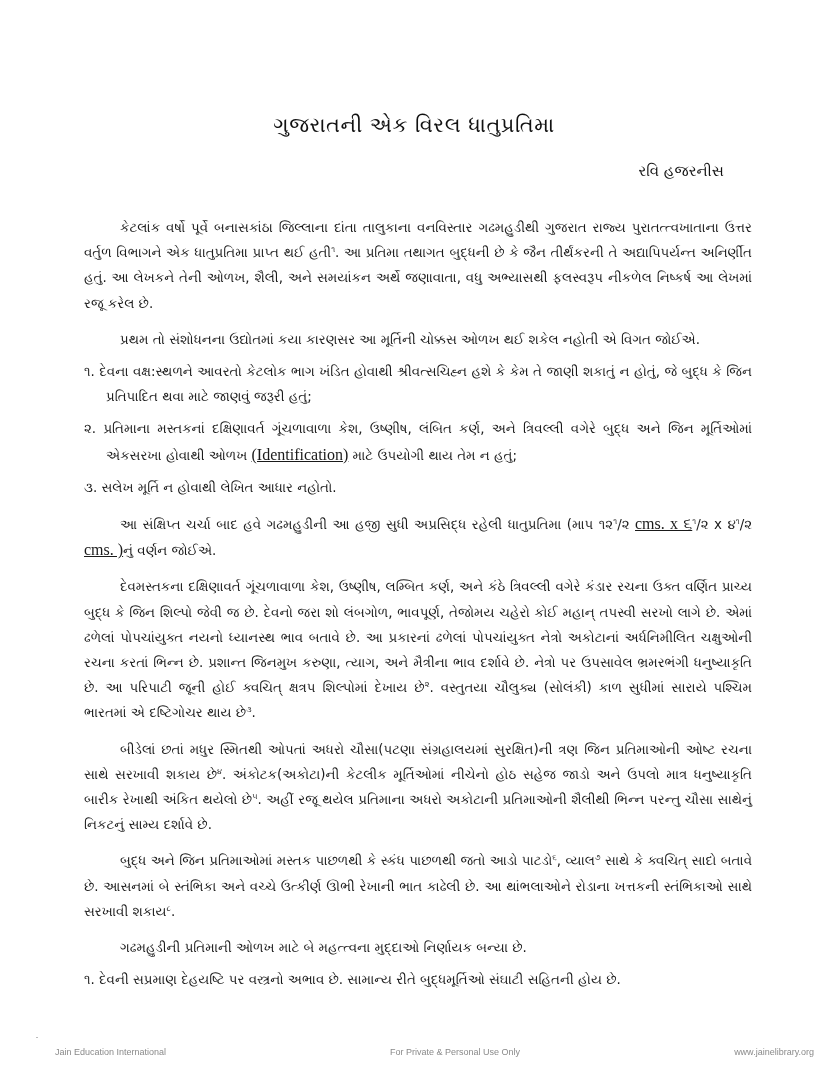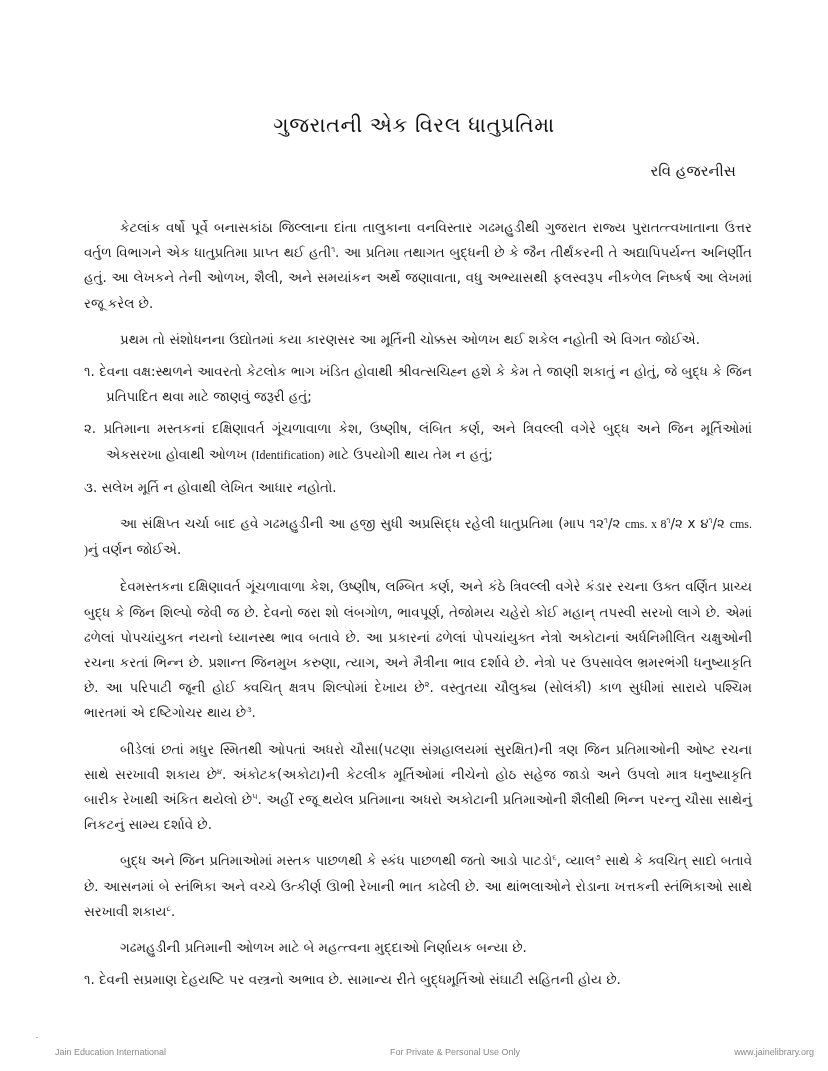--- a/index.html
+++ b/index.html
@@ -27,21 +27,21 @@
       left: 0;
       width: 828px;
       text-align: center;
       font-size: 21px;
       letter-spacing: 0.5px;
       color: #111;
     }
     .author {
       position: absolute;
       top: 162px;
-      right: 92px;
+      right: 104px;
       font-size: 15px;
       color: #111;
     }
     .body-text {
       position: absolute;
       top: 204px;
       left: 84px;
       width: 668px;
       font-size: 13.4px;
       line-height: 25.2px;
@@ -56,21 +56,22 @@
       padding-left: 22px;
       text-indent: -22px;
     }
     sup {
       font-size: 8px;
       line-height: 0;
       vertical-align: super;
     }
     .latin {
       font-family: "Liberation Serif", "DejaVu Serif", serif;
-      font-size: 12px;
+      font-size: 16px;
+      text-decoration: underline;
     }
     .footer {
       position: absolute;
       top: 1047px;
       left: 0;
       width: 828px;
       height: 14px;
       font-family: "Liberation Sans", sans-serif;
       font-size: 9px;
       color: #8a8a8a;
@@ -101,21 +102,21 @@
     <p class="para"><span>કેટલાંક વર્ષો પૂર્વે બનાસકાંઠા જિલ્લાના દાંતા તાલુકાના વનવિસ્તાર ગઢમહુડીથી ગુજરાત રાજ્ય પુરાતત્ત્વખાતાના ઉત્તર વર્તુળ વિભાગને એક ધાતુપ્રતિમા પ્રાપ્ત થઈ હતી</span><sup>૧</sup><span>. આ પ્રતિમા તથાગત બુદ્ધની છે કે જૈન તીર્થંકરની તે અદ્યાપિપર્યન્ત અનિર્ણીત હતું. આ લેખકને તેની ઓળખ, શૈલી, અને સમયાંકન અર્થે જણાવાતા, વધુ અભ્યાસથી ફલસ્વરૂપ નીકળેલ નિષ્કર્ષ આ લેખમાં રજૂ કરેલ છે.</span></p>
 
     <p class="para"><span>પ્રથમ તો સંશોધનના ઉદ્યોતમાં કયા કારણસર આ મૂર્તિની ચોક્કસ ઓળખ થઈ શકેલ નહોતી એ વિગત જોઈએ.</span></p>
 
     <p class="list-item"><span>૧.</span> <span>દેવના વક્ષ:સ્થળને આવરતો કેટલોક ભાગ ખંડિત હોવાથી શ્રીવત્સચિહ્ન હશે કે કેમ તે જાણી શકાતું ન હોતું, જે બુદ્ધ કે જિન પ્રતિપાદિત થવા માટે જાણવું જરૂરી હતું;</span></p>
 
     <p class="list-item"><span>૨.</span> <span>પ્રતિમાના મસ્તકનાં દક્ષિણાવર્ત ગૂંચળાવાળા કેશ, ઉષ્ણીષ, લંબિત કર્ણ, અને ત્રિવલ્લી વગેરે બુદ્ધ અને જિન મૂર્તિઓમાં એકસરખા હોવાથી ઓળખ</span> <span class="latin">(Identification)</span> <span>માટે ઉપયોગી થાય તેમ ન હતું;</span></p>
 
     <p class="list-item"><span>૩.</span> <span>સલેખ મૂર્તિ ન હોવાથી લેખિત આધાર નહોતો.</span></p>
 
-    <p class="para"><span>આ સંક્ષિપ્ત ચર્ચા બાદ હવે ગઢમહુડીની આ હજી સુધી અપ્રસિદ્ધ રહેલી ધાતુપ્રતિમા (માપ ૧૨</span><sup>૧</sup><span>/૨</span> <span class="latin">cms. x 8</span><sup>૧</sup><span>/૨ x ૪</span><sup>૧</sup><span>/૨</span> <span class="latin">cms. )</span><span>નું વર્ણન જોઈએ.</span></p>
+    <p class="para"><span>આ સંક્ષિપ્ત ચર્ચા બાદ હવે ગઢમહુડીની આ હજી સુધી અપ્રસિદ્ધ રહેલી ધાતુપ્રતિમા (માપ ૧૨</span><sup>૧</sup><span>/૨</span> <span class="latin">cms. x ૬</span><sup>૧</sup><span>/૨ x ૪</span><sup>૧</sup><span>/૨</span> <span class="latin">cms. )</span><span>નું વર્ણન જોઈએ.</span></p>
 
     <p class="para"><span>દેવમસ્તકના દક્ષિણાવર્ત ગૂંચળાવાળા કેશ, ઉષ્ણીષ, લમ્બિત કર્ણ, અને કંઠે ત્રિવલ્લી વગેરે કંડાર રચના ઉક્ત વર્ણિત પ્રાચ્ય બુદ્ધ કે જિન શિલ્પો જેવી જ છે. દેવનો જરા શો લંબગોળ, ભાવપૂર્ણ, તેજોમય ચહેરો કોઈ મહાન્ તપસ્વી સરખો લાગે છે. એમાં ઢળેલાં પોપચાંયુક્ત નયનો ધ્યાનસ્થ ભાવ બતાવે છે. આ પ્રકારનાં ઢળેલાં પોપચાંયુક્ત નેત્રો અકોટાનાં અર્ધનિમીલિત ચક્ષુઓની રચના કરતાં ભિન્ન છે. પ્રશાન્ત જિનમુખ કરુણા, ત્યાગ, અને મૈત્રીના ભાવ દર્શાવે છે. નેત્રો પર ઉપસાવેલ ભ્રમરભંગી ધનુષ્યાકૃતિ છે. આ પરિપાટી જૂની હોઈ ક્વચિત્ ક્ષત્રપ શિલ્પોમાં દેખાય છે</span><sup>૨</sup><span>. વસ્તુતયા ચૌલુક્ય (સોલંકી) કાળ સુધીમાં સારાયે પશ્ચિમ ભારતમાં એ દષ્ટિગોચર થાય છે</span><sup>૩</sup><span>.</span></p>
 
     <p class="para"><span>બીડેલાં છતાં મધુર સ્મિતથી ઓપતાં અધરો ચૌસા(પટણા સંગ્રહાલયમાં સુરક્ષિત)ની ત્રણ જિન પ્રતિમાઓની ઓષ્ટ રચના સાથે સરખાવી શકાય છે</span><sup>૪</sup><span>. અંકોટક(અકોટા)ની કેટલીક મૂર્તિઓમાં નીચેનો હોઠ સહેજ જાડો અને ઉપલો માત્ર ધનુષ્યાકૃતિ બારીક રેખાથી અંકિત થયેલો છે</span><sup>૫</sup><span>. અહીં રજૂ થયેલ પ્રતિમાના અધરો અકોટાની પ્રતિમાઓની શૈલીથી ભિન્ન પરન્તુ ચૌસા સાથેનું નિકટનું સામ્ય દર્શાવે છે.</span></p>
 
     <p class="para"><span>બુદ્ધ અને જિન પ્રતિમાઓમાં મસ્તક પાછળથી કે સ્કંધ પાછળથી જતો આડો પાટડો</span><sup>૬</sup><span>, વ્યાલ</span><sup>૭</sup><span> સાથે કે ક્વચિત્ સાદો બતાવે છે. આસનમાં બે સ્તંભિકા અને વચ્ચે ઉત્કીર્ણ ઊભી રેખાની ભાત કાઢેલી છે. આ થાંભલાઓને રોડાના ખત્તકની સ્તંભિકાઓ સાથે સરખાવી શકાય</span><sup>૮</sup><span>.</span></p>
 
     <p class="para"><span>ગઢમહુડીની પ્રતિમાની ઓળખ માટે બે મહત્ત્વના મુદ્દાઓ નિર્ણાયક બન્યા છે.</span></p>
 
     <p class="list-item"><span>૧.</span> <span>દેવની સપ્રમાણ દેહયષ્ટિ પર વસ્ત્રનો અભાવ છે. સામાન્ય રીતે બુદ્ધમૂર્તિઓ સંઘાટી સહિતની હોય છે.</span></p>

